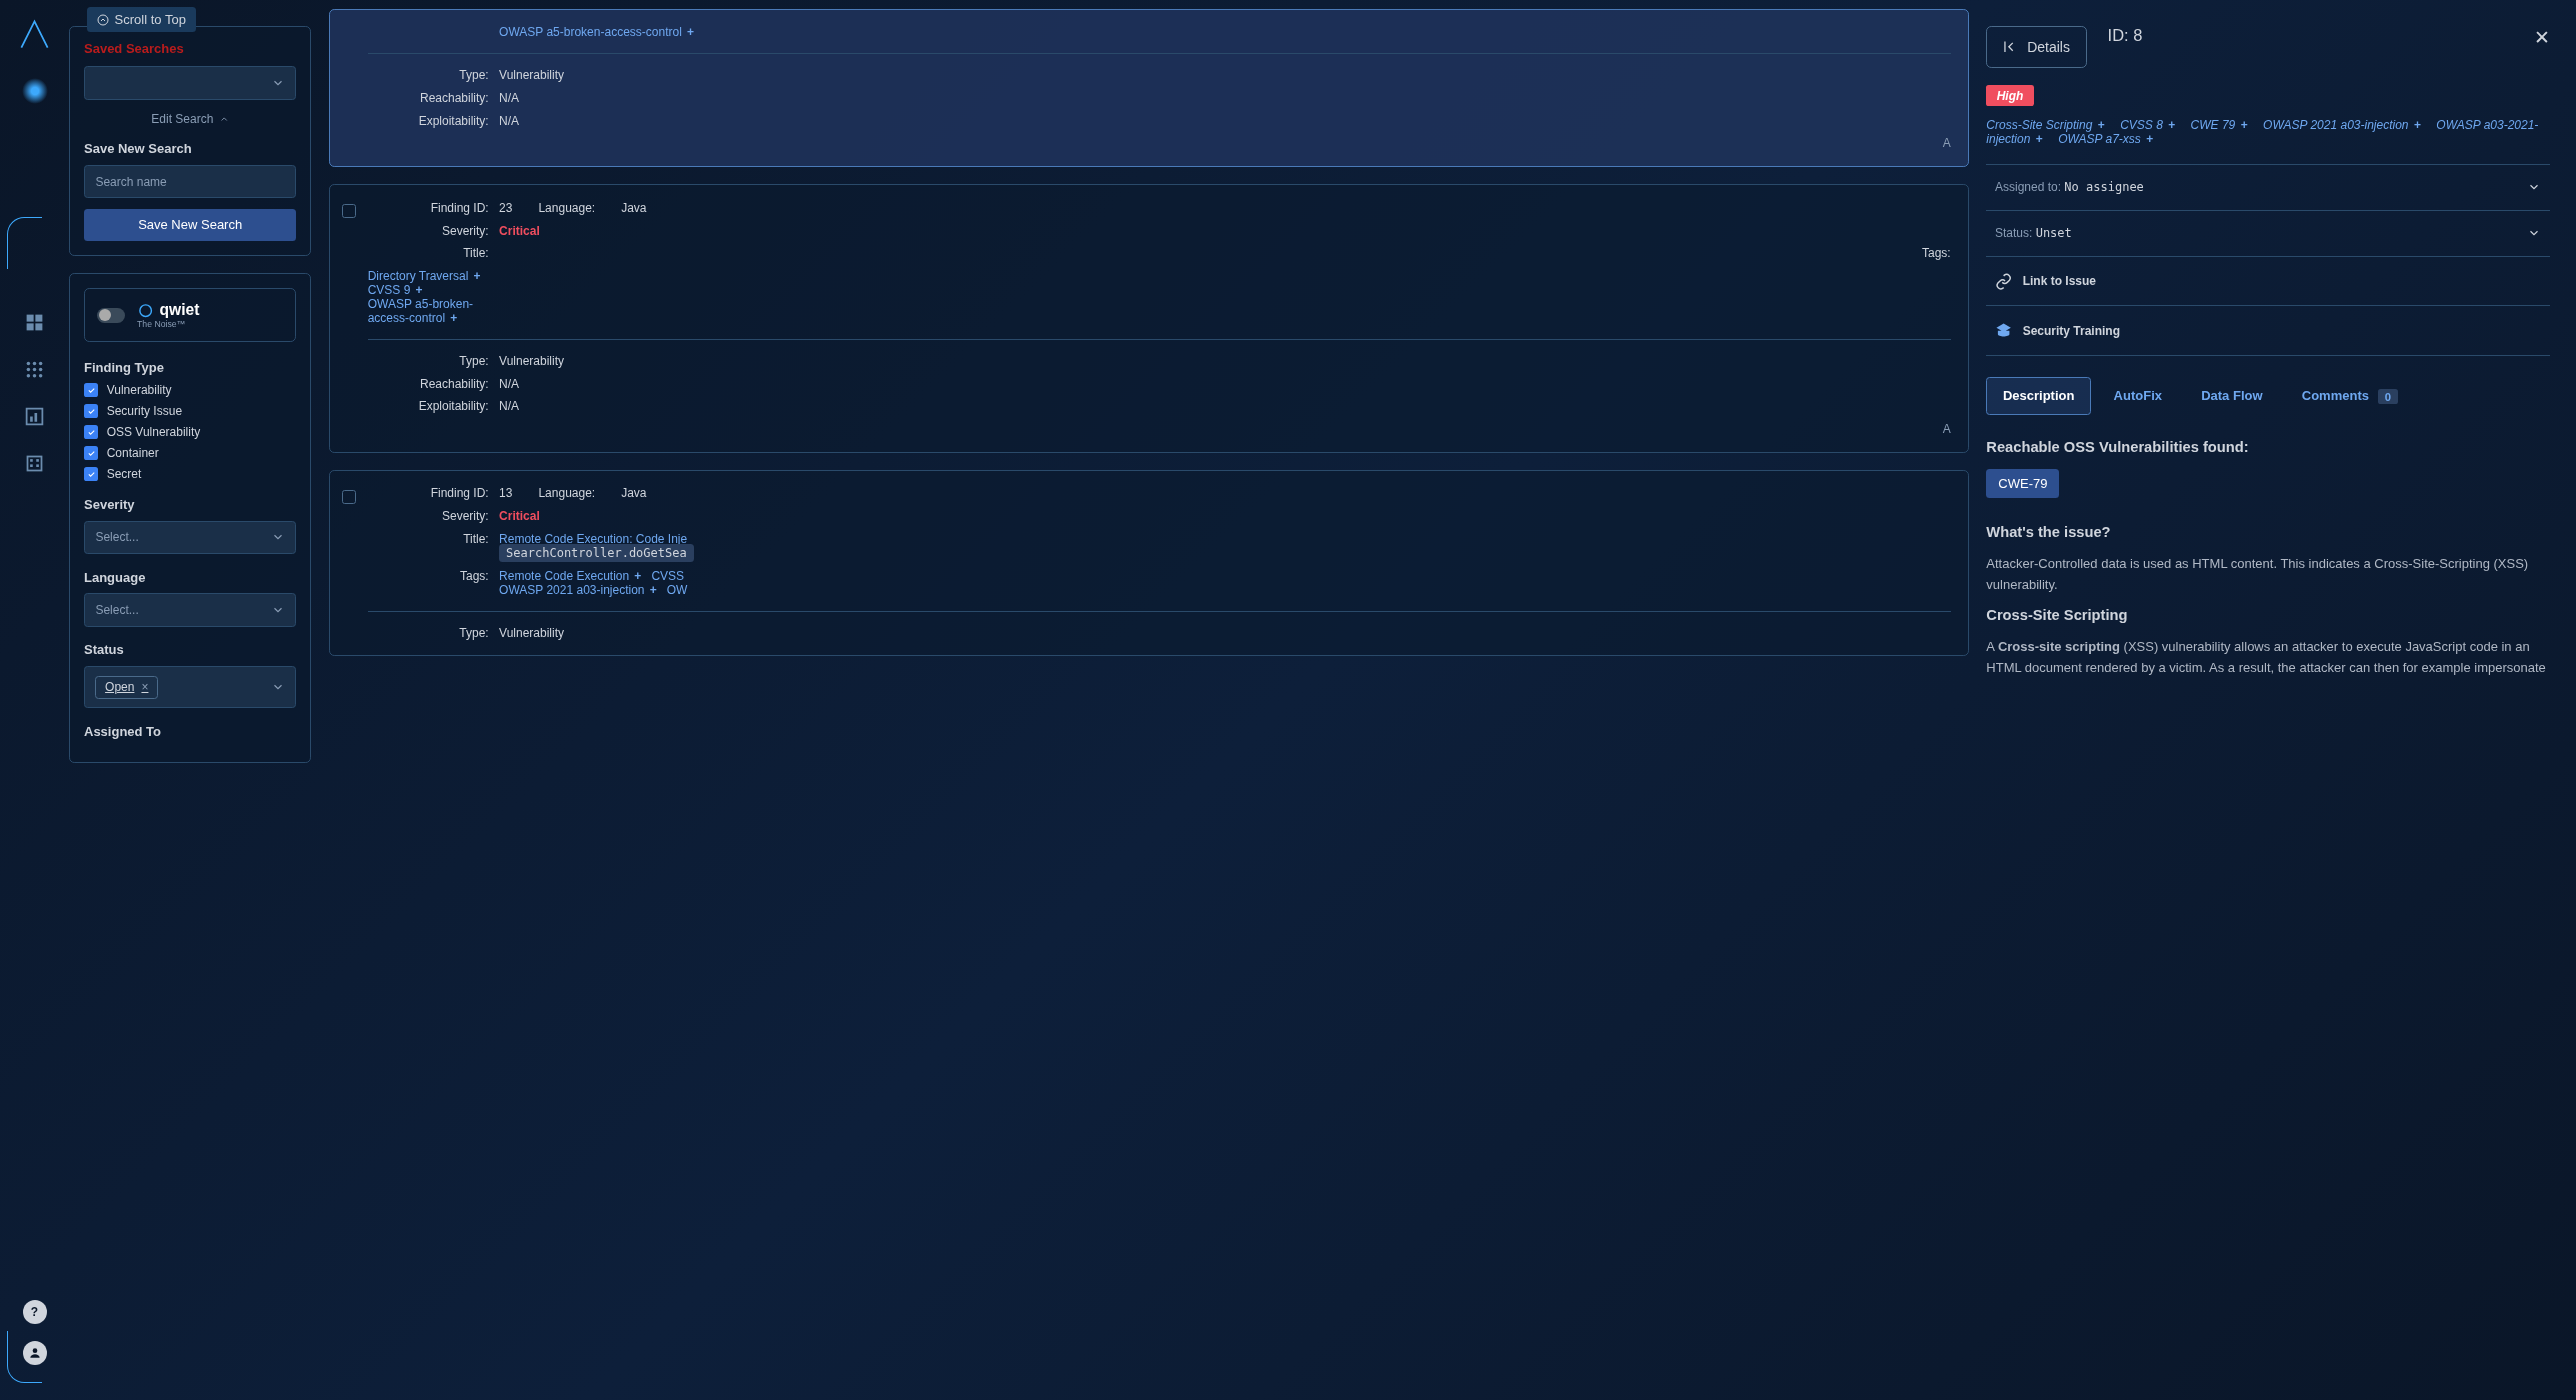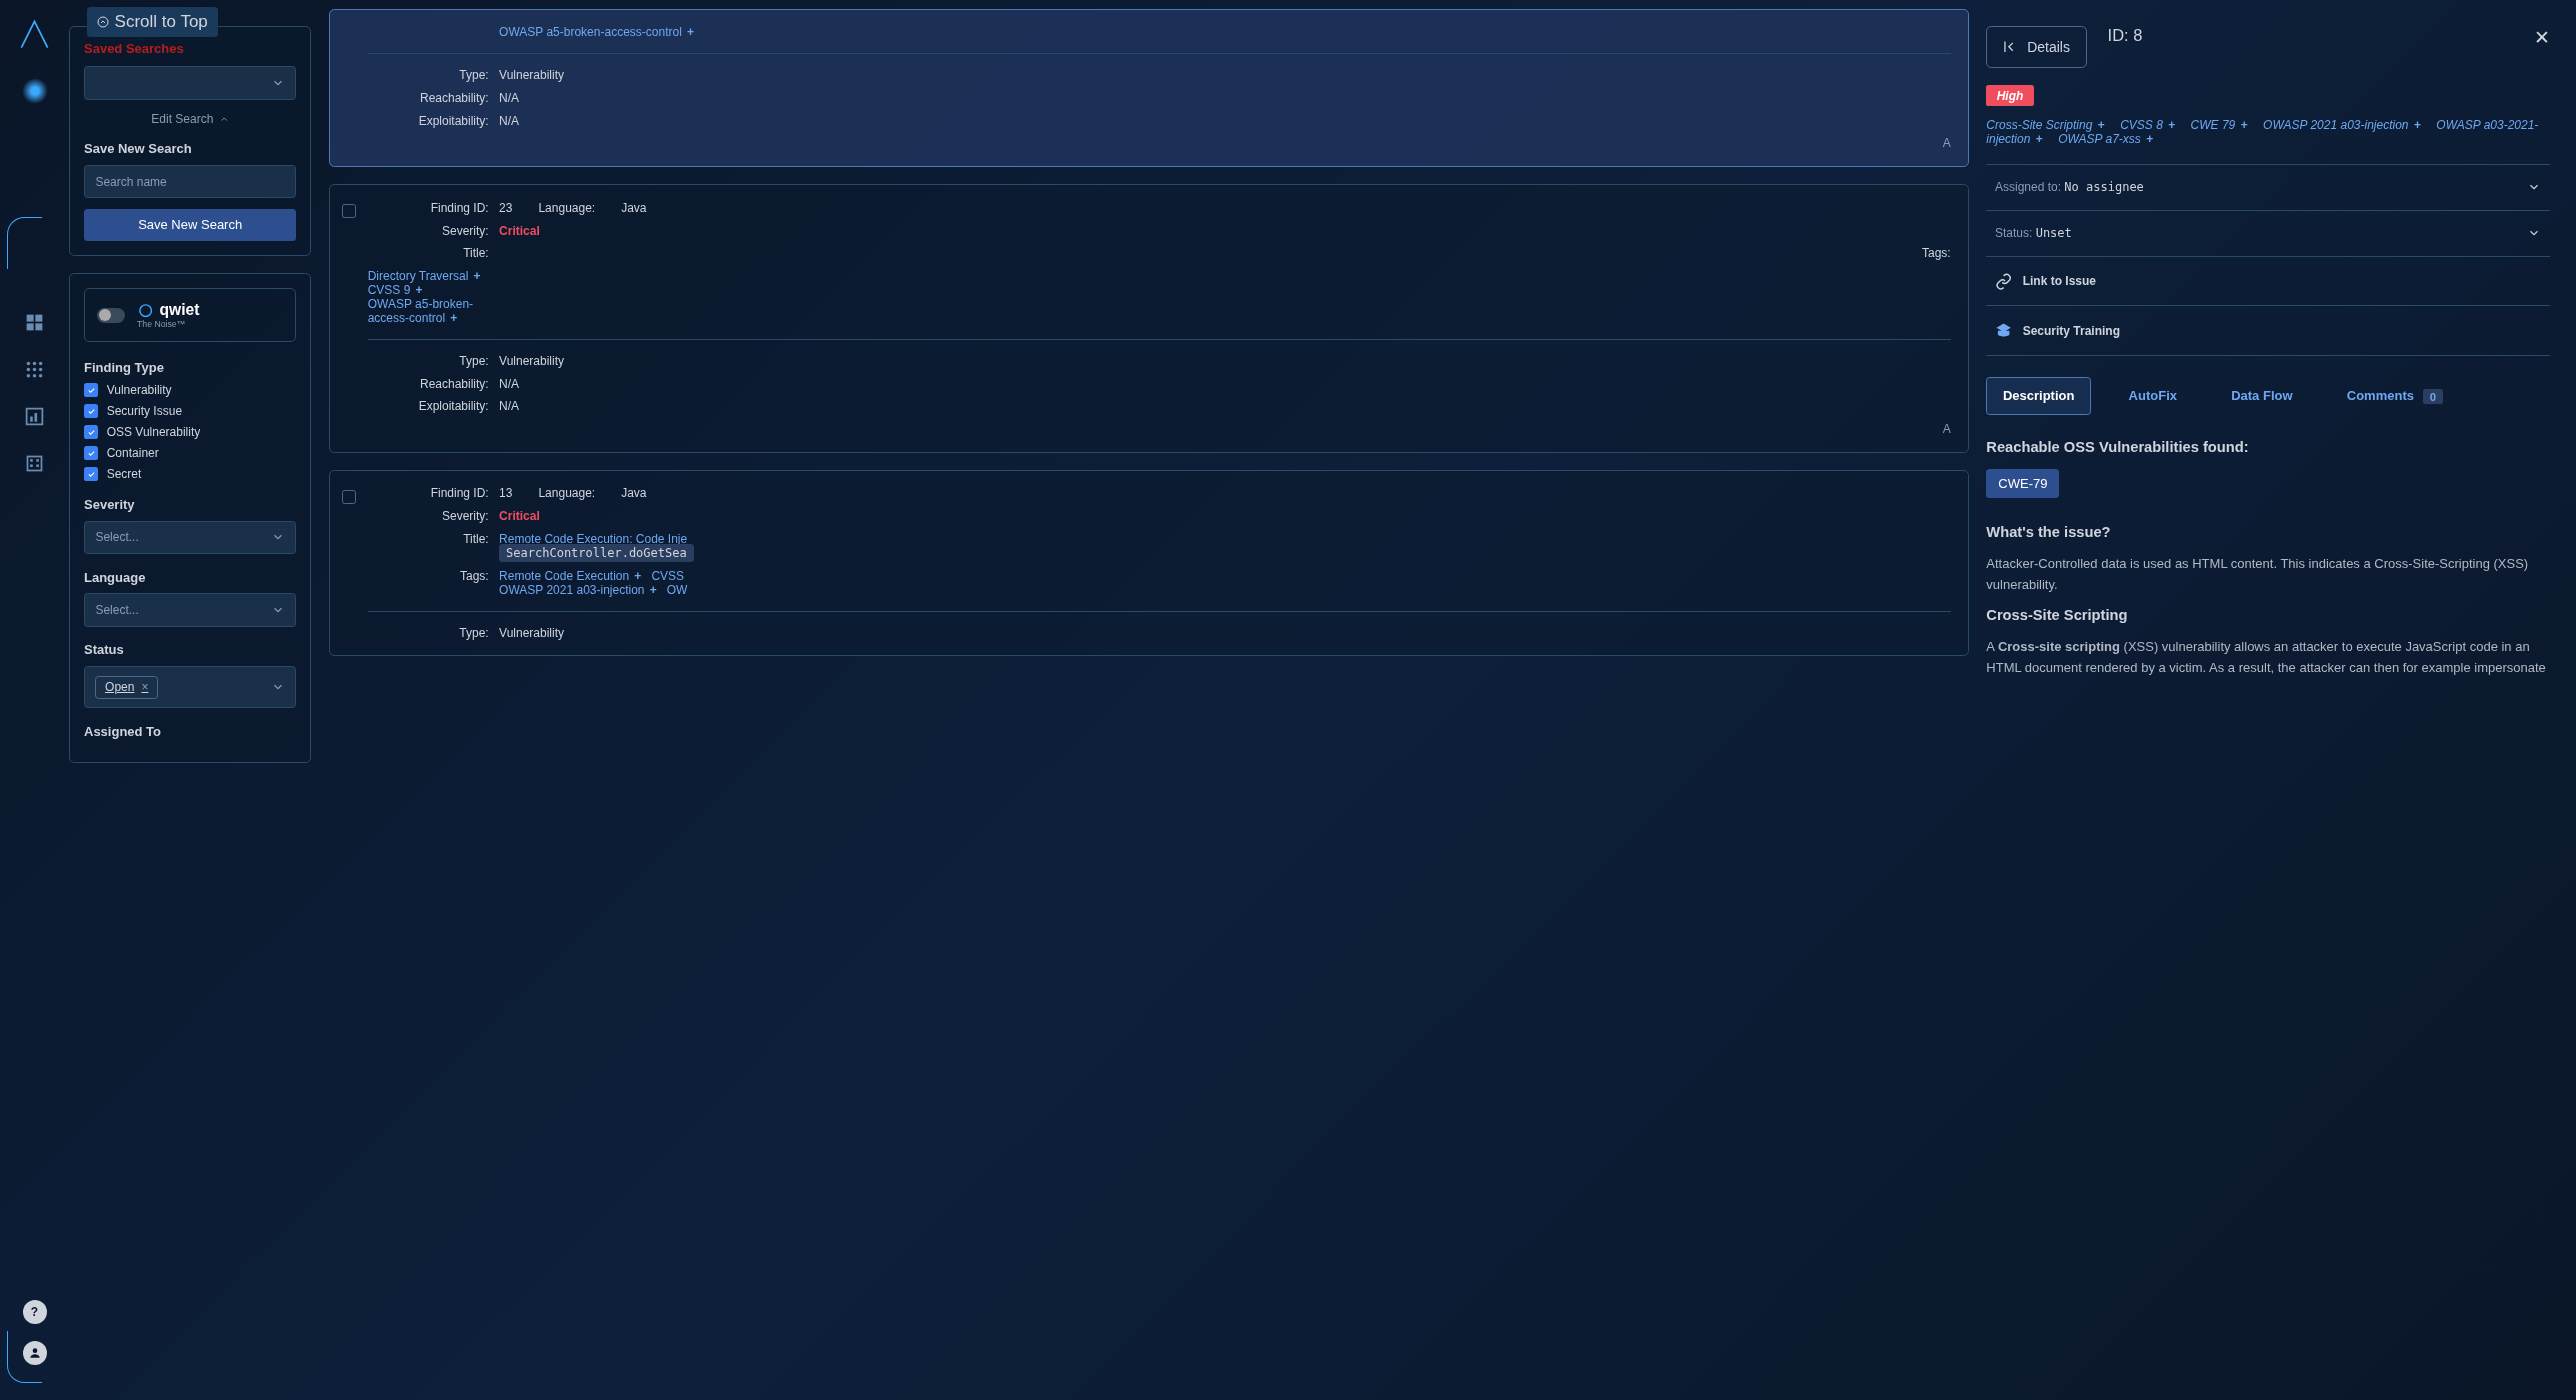--- a/index.html
+++ b/index.html
@@ -40,21 +40,21 @@
 .nav-circle { width: 24px; height: 24px; border-radius: 50%; background: #d0d5dd; display: flex; align-items: center; justify-content: center; cursor: pointer; }
 .rail-corner { position: absolute; width: 35px; height: 52px; }
 .rail-corner.tl { top: 217px; left: 7px; border-top: 1.7px solid #3da9fc; border-left: 1.7px solid #3da9fc; border-top-left-radius: 17.3px; }
 .rail-corner.bl { bottom: 17.3px; left: 7px; border-bottom: 1.7px solid #3da9fc; border-left: 1.7px solid #3da9fc; border-bottom-left-radius: 17.3px; }
 
 
 .scroll-top {
   position: absolute; top: 7px; left: 87px;
   background: #1a3a5c; padding: 5.2px 10.4px;
   border-radius: 3.5px; display: flex; align-items: center; gap: 5.2px;
-  cursor: pointer; font-size: 17px;
+  cursor: pointer; font-size: 13px;
 }
 .scroll-top svg { width: 12px; height: 12px; }
 
 
 .sidebar {
   width: 251px;
   padding: 17.3px 8.7px 17.3px 0;
   display: flex;
   flex-direction: column;
   gap: 17.3px;
@@ -238,21 +238,21 @@
 .mono-text { font-family: 'SF Mono', Monaco, monospace; }
 .link-row {
   border-top: 0.9px solid #2a4a6a;
   padding: 15.6px 8.7px;
   display: flex;
   align-items: center;
   gap: 10.4px;
   cursor: pointer;
 }
 .link-row svg { width: 17.3px; height: 17.3px; }
-.tab-bar { display: flex; gap: 21px; margin: 21px 0 24px; }
+.tab-bar { display: flex; gap: 6px; margin: 21px 0 24px; }
 .tab {
   padding: 10.4px 15.6px;
   cursor: pointer;
   color: #6fa8f0;
   border: 0.9px solid transparent;
   font-size: 13px;
   font-weight: 600;
 }
 .tab.active {
   color: #fff;

